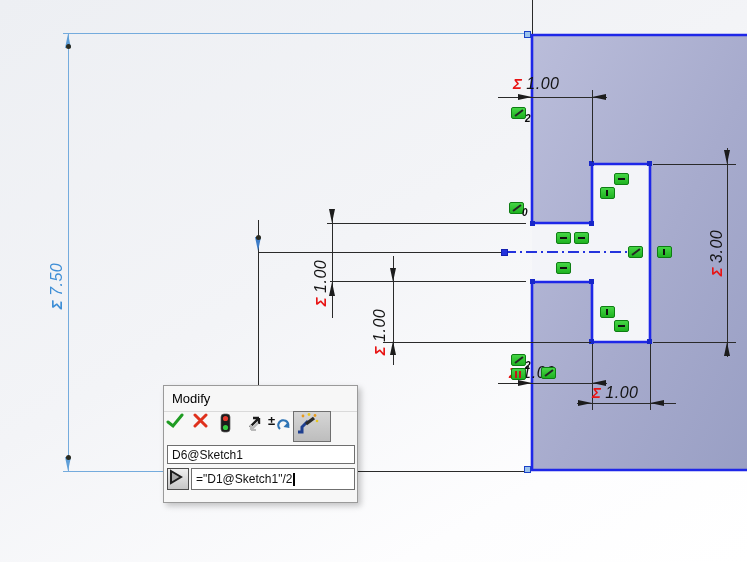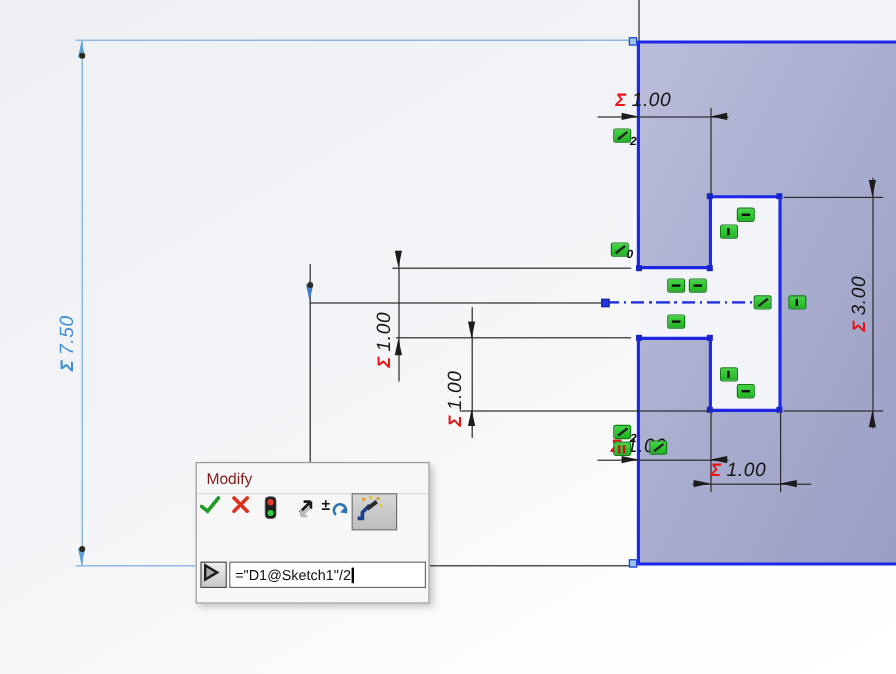--- a/index.html
+++ b/index.html
@@ -35,21 +35,21 @@
   .gi{position:absolute;width:15px;height:12px;border:1px solid #0e7d13;border-radius:2px;
       background:linear-gradient(#45d545,#1fb321);box-sizing:border-box;}
   .gi .bh{position:absolute;left:3px;top:4px;width:7px;height:2px;background:#101010;}
   .gi .bv{position:absolute;left:5px;top:2px;width:2px;height:6px;background:#101010;}
   .gi .sl{position:absolute;left:2px;top:4px;width:10px;height:2px;background:#242424;transform:rotate(-38deg);}
   .gi .rb{position:absolute;left:3px;top:2px;width:2px;height:7px;background:#c01818;box-shadow:4px 0 0 #c01818;}
   .gsub{position:absolute;font-weight:bold;font-style:italic;font-size:10px;color:#0a0a0a;}
   
   #dlg{position:absolute;left:163px;top:385px;width:195px;height:118px;background:#f7f7f7;
        border:1px solid #9a9a9a;box-shadow:3px 3px 6px rgba(0,0,0,.22);box-sizing:border-box;z-index:20;}
-  #dlg .ttl{position:absolute;left:8px;top:5px;font-size:13px;color:#7f1d1d;}
+  #dlg .ttl{position:absolute;left:8px;top:5px;font-size:13px;color:#000000;}
   #dlg .sep{position:absolute;left:0;top:25px;width:100%;height:1px;background:#dadada;}
   .tbtn{position:absolute;top:27px;width:26px;height:28px;display:flex;align-items:center;justify-content:center;}
   .eqbtn{position:absolute;left:129px;top:25px;width:38px;height:31px;background:linear-gradient(#d6d6d6,#bdbdbd);
          border:1px solid #6f6f6f;display:flex;align-items:center;justify-content:center;box-sizing:border-box;}
   .fld{position:absolute;background:#ffffff;border:1px solid #6f6f6f;box-sizing:border-box;
        font-size:12px;color:#101010;display:flex;align-items:center;padding-left:4px;}
   .caret{display:inline-block;width:2px;height:13px;background:#000;margin-left:1px;vertical-align:middle;}
   .abtn{position:absolute;left:3px;top:82px;width:22px;height:22px;border:1px solid #4c4c4c;
         background:linear-gradient(#efefef,#c6c6c6);display:flex;align-items:center;justify-content:center;box-sizing:border-box;}
 </style>
@@ -253,20 +253,23 @@
       <svg width="26" height="24">
         <path d="M4 20 L8 20 L8 15 L14 9" stroke="#1e3f8f" stroke-width="3" fill="none"></path>
         <path d="M12 12 L20 6" stroke="#2b2b2b" stroke-width="3.4" fill="none"></path>
         <circle cx="9" cy="4" r="1.4" fill="#e89a1e"></circle>
         <circle cx="15" cy="2.5" r="1.4" fill="#e8c822"></circle>
         <circle cx="21" cy="3.5" r="1.4" fill="#e89a1e"></circle>
         <circle cx="23" cy="9" r="1.3" fill="#e8c822"></circle>
       </svg>
     </div>
 
+    <div class="fld" style="left:3px;top:59px;width:188px;height:19px;">
+      <span>D6@Sketch1</span>
+    </div>
 
     <div class="abtn">
       <svg width="16" height="16">
         <path d="M3 2 L13 8 L3 14 Z" fill="#a8a8a8" stroke="#1c1c1c" stroke-width="2"></path>
       </svg>
     </div>
     <div class="fld" style="left:27px;top:82px;width:164px;height:22px;">
       <span>="D1@Sketch1"/2</span>
         <span class="caret"></span>
     </div>

